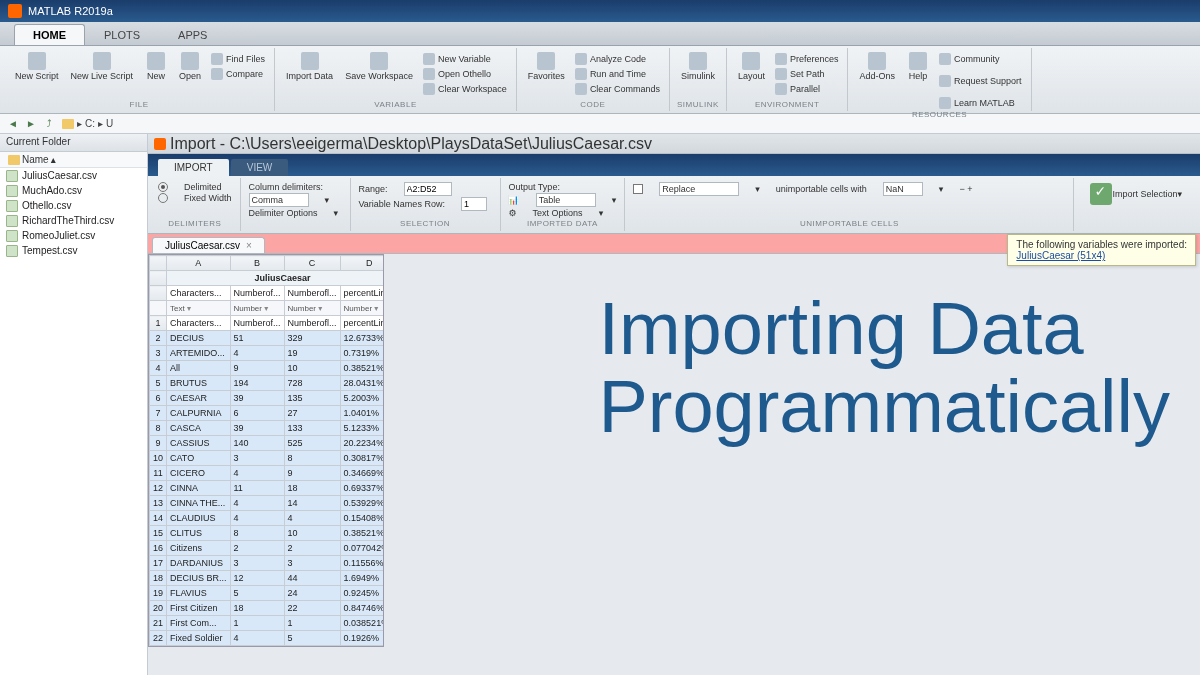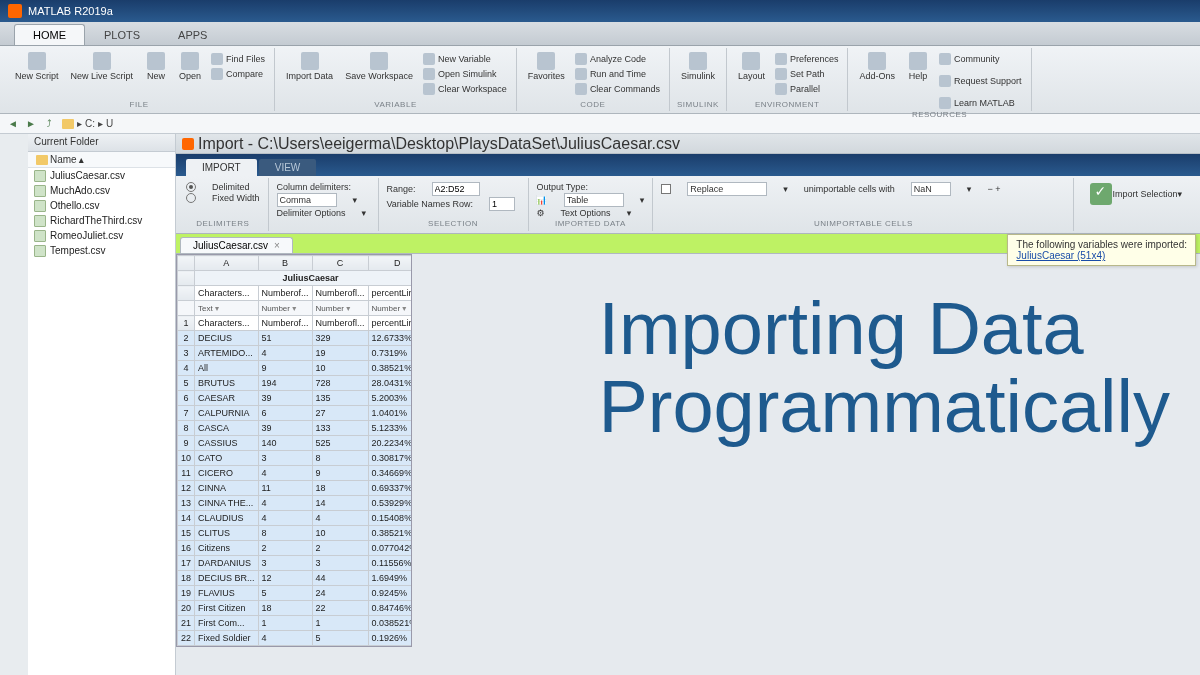--- a/index.html
+++ b/index.html
@@ -5,40 +5,40 @@
 * { margin:0; padding:0; box-sizing:border-box; font-family:"Segoe UI",Tahoma,sans-serif; }
 body { width:1200px; height:675px; background:#e8ecef; overflow:hidden; position:relative; }
 
 
 .titlebar { height:22px; background:linear-gradient(#1a3d6b,#2a5a8e); color:#fff; display:flex; align-items:center; padding:0 8px; font-size:11px; }
 .titlebar .logo { width:14px; height:14px; background:#f60; border-radius:2px; margin-right:6px; }
 
 
 .maintabs { height:24px; background:linear-gradient(#d8dde2,#c4cbd2); display:flex; align-items:flex-end; padding:0 14px; border-bottom:1px solid #9aa3ab; }
 .maintab { padding:4px 18px; font-size:11px; color:#444; cursor:pointer; border:1px solid transparent; border-bottom:none; border-radius:3px 3px 0 0; }
-.maintab.active { background:#f5f7f9; border-color:#9aa3ab; color:#000; }
+.maintab.active { background:#f5f7f9; border-color:#9aa3ab; color:#000;font-weight:bold; }
 
 
 .toolstrip { height:68px; background:linear-gradient(#f0f3f6,#dfe4e8); border-bottom:1px solid #aeb6bd; display:flex; padding:2px 4px; }
 .toolgroup { border-right:1px solid #c2c8ce; padding:2px 6px; display:flex; flex-direction:column; justify-content:space-between; }
 .toolgroup .icons { display:flex; gap:2px; flex-wrap:wrap; align-content:flex-start; }
 .toolbtn { display:flex; flex-direction:column; align-items:center; font-size:9px; color:#333; padding:1px 4px; cursor:pointer; border:1px solid transparent; border-radius:2px; min-width:32px; }
 .toolbtn .ic { width:18px; height:18px; background:#b8c4d0; border-radius:2px; margin-bottom:1px; }
 .toolbtn-sm { display:flex; align-items:center; font-size:9px; color:#333; padding:1px 3px; cursor:pointer; gap:3px; }
 .toolbtn-sm .ic { width:12px; height:12px; background:#b8c4d0; border-radius:2px; }
 .toolgroup .caption { font-size:8px; color:#7a8188; text-align:center; letter-spacing:0.5px; }
 
 
 .addrbar { height:20px; background:#f5f7f9; border-bottom:1px solid #c4cbd2; display:flex; align-items:center; padding:0 6px; gap:4px; font-size:10px; color:#444; }
 .addrbar .navbtn { width:14px; height:14px; display:inline-flex; align-items:center; justify-content:center; color:#4a7a4a; cursor:pointer; }
 .addrbar .pathseg { padding:0 2px; display:flex; align-items:center; gap:3px; }
 .foldic { width:12px; height:10px; background:#f2c968; border-radius:1px; }
 
 
-.mainarea { display:flex; height:calc(675px - 22px - 24px - 68px - 20px);margin-left:28px; }
+.mainarea { display:flex; height:calc(675px - 22px - 24px - 68px - 20px); }
 .leftpanel { width:148px; background:#fff; border-right:1px solid #c4cbd2; display:flex; flex-direction:column; }
 .panelhdr { height:18px; background:linear-gradient(#eef1f4,#dde2e7); border-bottom:1px solid #c4cbd2; font-size:10px; color:#333; padding:2px 6px; }
 .colhdr { height:16px; background:#f7f9fb; border-bottom:1px solid #dde2e7; font-size:10px; color:#333; padding:1px 8px; display:flex; align-items:center; gap:2px; }
 .filelist { flex:1; overflow:auto; }
 .fileitem { display:flex; align-items:center; gap:4px; padding:0 6px; font-size:10px; color:#222; height:15px; cursor:pointer; }
 .fileic { width:12px; height:12px; background:#cfe3c8; border:1px solid #9ab58a; border-radius:1px; }
 
 
 .importwin { flex:1; background:#e6eaee; display:flex; flex-direction:column; position:relative; }
 .importtitle { height:20px; background:linear-gradient(#e0e5e9,#d2d8dd); border-bottom:1px solid #b8c0c7; display:flex; align-items:center; padding:6px 6px; font-size:16px; color:#333; gap:4px; }
@@ -59,21 +59,21 @@
 .checkbox { width:10px; height:10px; border:1px solid #777; background:#fff; display:inline-block; }
 .bigbtn { display:flex; flex-direction:row; align-items:center; padding:2px 8px; cursor:pointer; }
 .bigbtn .ic { width:22px; height:22px; background:#6ea86e; border-radius:3px; position:relative; }
 .bigbtn .ic::after { content:"✓"; color:#fff; position:absolute; top:0; left:4px; font-size:14px; }
 
 
 .tooltip { position:absolute; right:4px; top:100px; background:#ffffe8; border:1px solid #b8b88a; padding:4px 8px; font-size:10px; color:#333; box-shadow:1px 1px 3px rgba(0,0,0,0.15); z-index:10; }
 .tooltip a { color:#1a4da8; text-decoration:underline; }
 
 
-.sheettabs { height:20px; background:#bef264; display:flex; align-items:flex-end; padding:0 4px; border-bottom:1px solid #b0b8c0; }
+.sheettabs { height:20px; background:#fca5a5; display:flex; align-items:flex-end; padding:0 4px; border-bottom:1px solid #b0b8c0; }
 .sheettab { padding:2px 12px; font-size:10px; background:#f7f9fb; border:1px solid #b0b8c0; border-bottom:none; border-radius:3px 3px 0 0; position:relative; }
 .sheettab .close { margin-left:6px; color:#888; cursor:pointer; }
 
 
 .gridwrap { background:#fff; overflow:auto; border:1px solid #99a; width:236px; margin:0; }
 .grid { border-collapse:collapse; font-size:9px; color:#222; table-layout:fixed; }
 .grid th, .grid td { border:1px solid #c8cdd3; padding:1px 3px; height:15px; white-space:nowrap; overflow:hidden; text-overflow:ellipsis; }
 .grid th { background:linear-gradient(#f2f5f8,#e4e9ee); font-weight:normal; text-align:center; }
 .grid .rowhdr { background:linear-gradient(#f2f5f8,#e4e9ee); text-align:center; width:18px; }
 .grid .colA { width:62px; } .grid .colB { width:48px; } .grid .colC { width:50px; } .grid .colD { width:56px; }
@@ -141,21 +141,21 @@
           <span class="ic"></span>
           <span>Save Workspace</span>
         </div>
       <div style="display:flex;flex-direction:column;gap:1px;padding-top:2px">
         <div class="toolbtn-sm">
             <span class="ic"></span>
             <span>New Variable</span>
           </div>
         <div class="toolbtn-sm">
             <span class="ic"></span>
-            <span>Open Simulink</span>
+            <span>Open Othello</span>
           </div>
         <div class="toolbtn-sm">
             <span class="ic"></span>
             <span>Clear Workspace</span>
           </div>
       </div>
     </div>
     <div class="caption">VARIABLE</div>
   </div>
   <div class="toolgroup">

